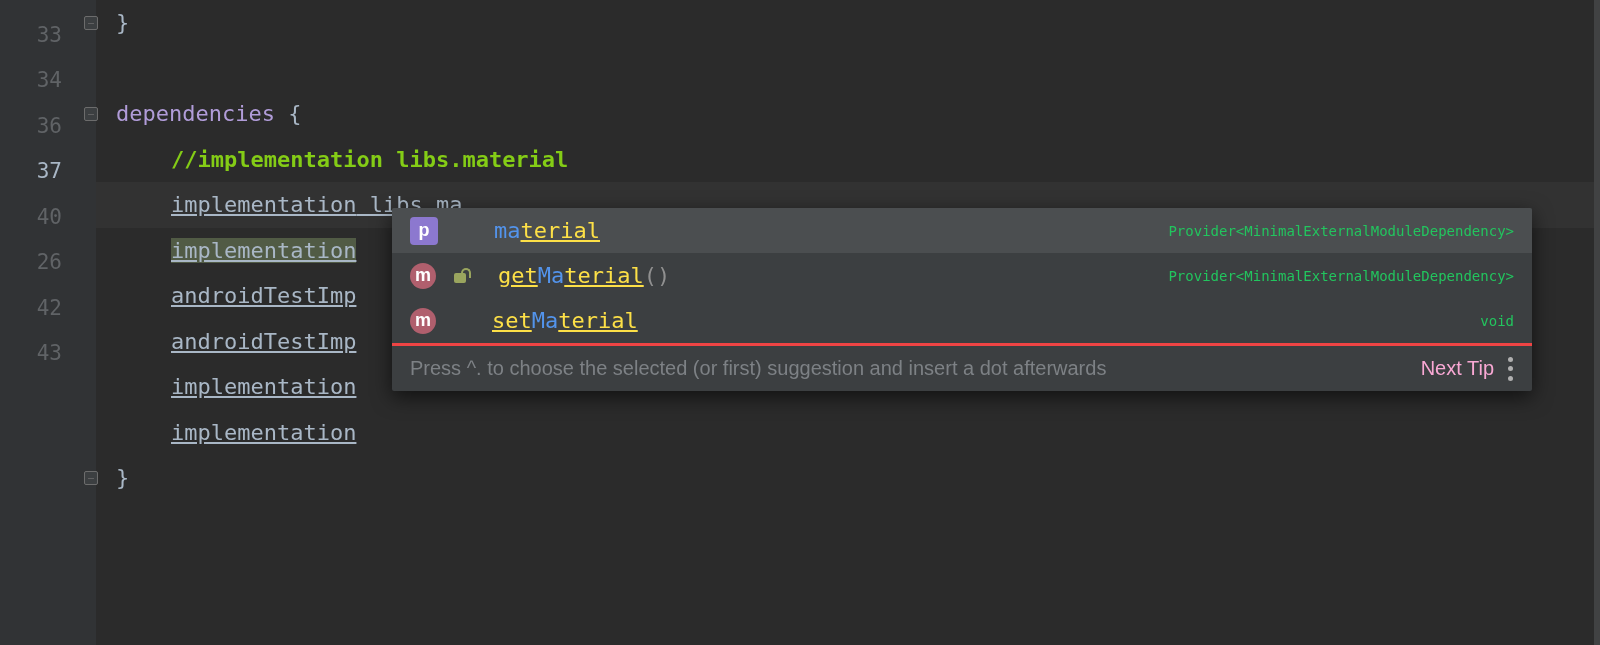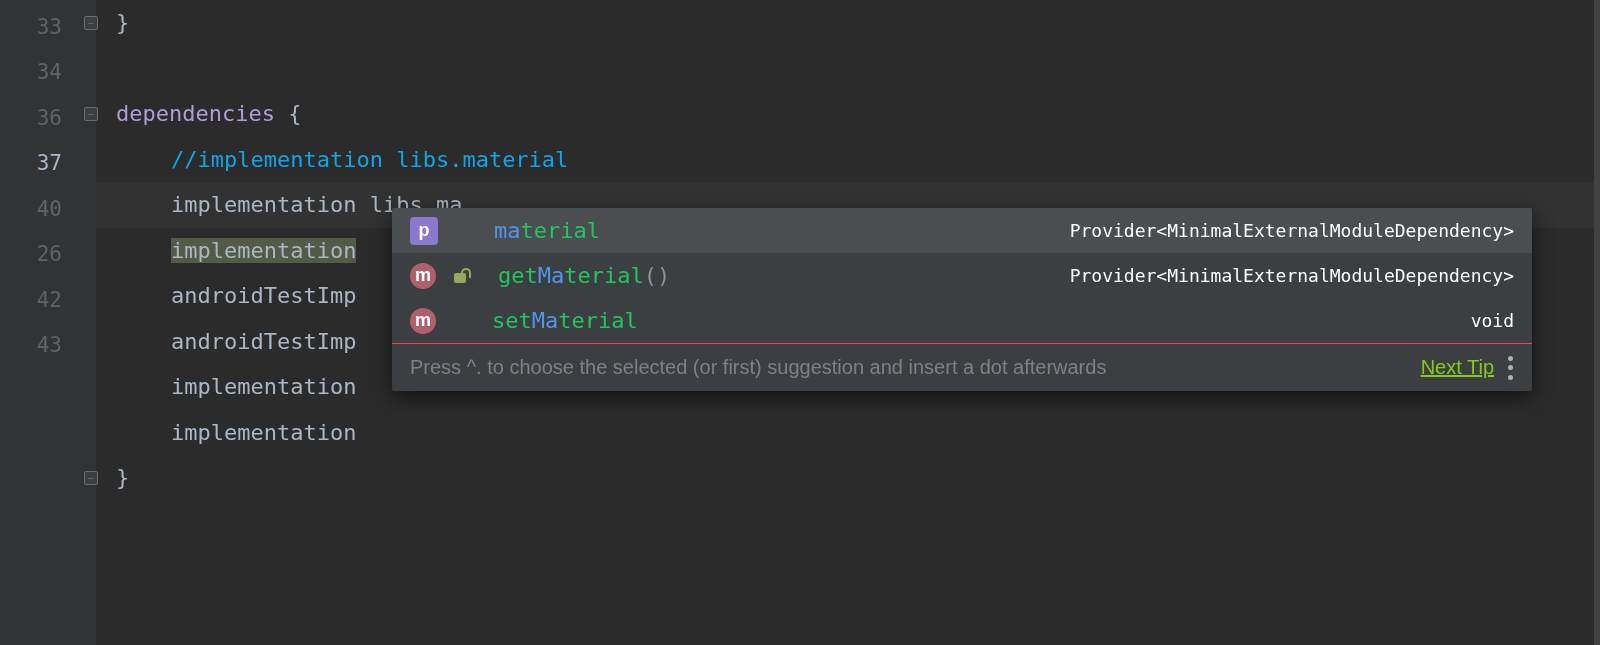--- a/index.html
+++ b/index.html
@@ -8,21 +8,21 @@
     font-family: "Menlo", "Consolas", monospace;
     font-size: 22px;
     background: #2b2b2b;
     color: #a9b7c6;
     display: flex;
   }
   
   .gutter {
     width: 96px;
     background: #313335;
-    padding-top: 4px;
+    padding-top: 12px;
     user-select: none;
     flex: none;
   }
   .gutter .ln {
     height: 45.5px;
     display: flex;
     align-items: center;
     justify-content: flex-end;
     padding-right: 34px;
     color: #606366;
@@ -43,22 +43,22 @@
   .line {
     height: 45.5px;
     display: flex;
     align-items: center;
     white-space: pre;
     position: relative;
     padding-left: 20px;
   }
   .line.hl { background: #323232; }
   .tok-block  { color: #b19cd9; }
-  .tok-default{ color: #a9b7c6; }
-  .tok-comment{ color: #0ea5e9; }
+  .tok-default{ color: #a9b7c6; text-decoration: underline; }
+  .tok-comment{ color: #84cc16; font-weight: bold; }
   .tok-brace  { color: #a9b7c6; }
   .fold-toggle {
     position: absolute;
     left: -12px;
     width: 14px; height: 14px;
     border: 1px solid #6c6c6c;
     background: #3c3f41;
     display:flex;align-items:center;justify-content:center;
     font-size:10px;color:#6c6c6c;
     border-radius:2px;
@@ -86,22 +86,22 @@
     gap: 14px;
   }
   .popup-row.selected { background: #4b4e50; }
   .popup-row .txt {
     flex: 1;
     display: flex;
     align-items: center;
     gap: 0;
   }
   .popup-row .type {
-    color: #ffffff;
-    font-size: 18px;
+    color: #22c55e;
+    font-size: 14px;
     margin-left: 12px;
   }
   .icon {
     width: 28px; height: 28px;
     border-radius: 4px;
     display: flex; align-items: center; justify-content: center;
     font-weight: bold;
     font-size: 18px;
     font-family: sans-serif;
     flex: none;
@@ -118,34 +118,34 @@
     width:12px;height:10px;background:#9aa55e;border-radius:2px;
   }
   .lock::after{
     content:"";
     position:absolute; left:11px; top:3px;
     width:6px;height:8px;border:2px solid #9aa55e;border-bottom:none;
     border-radius:6px 6px 0 0;
   }
   .spacer { width: 28px; flex:none; }
   .match { color: #5394ec; }
-  .norm  { color: #22c55e; }
+  .norm  { color: #fde047; text-decoration: underline; }
   .dim   { color: #909090; }
   .popup-foot {
     display:flex; align-items:center;
     height: 48px;
     padding: 0 18px;
     color: #7d8185;
     font-family: "Helvetica Neue", Arial, sans-serif;
     font-size: 20px;
     gap: 14px;
-    border-top: 1px solid #ef4444;
+    border-top: 3px solid #ef4444;
   }
   .popup-foot .tip { flex:1; }
-  .popup-foot .link { color: #84cc16; cursor: pointer; text-decoration: underline; }
+  .popup-foot .link { color: #f9a8d4; cursor: pointer; }
   .kebab {
     width: 6px; height: 24px;
     display:flex;flex-direction:column;justify-content:space-between;
   }
   .kebab span{width:5px;height:5px;background:#b0b0b0;border-radius:50%;}
 </style>
 </head>
 <body>
 
 <div class="gutter">

